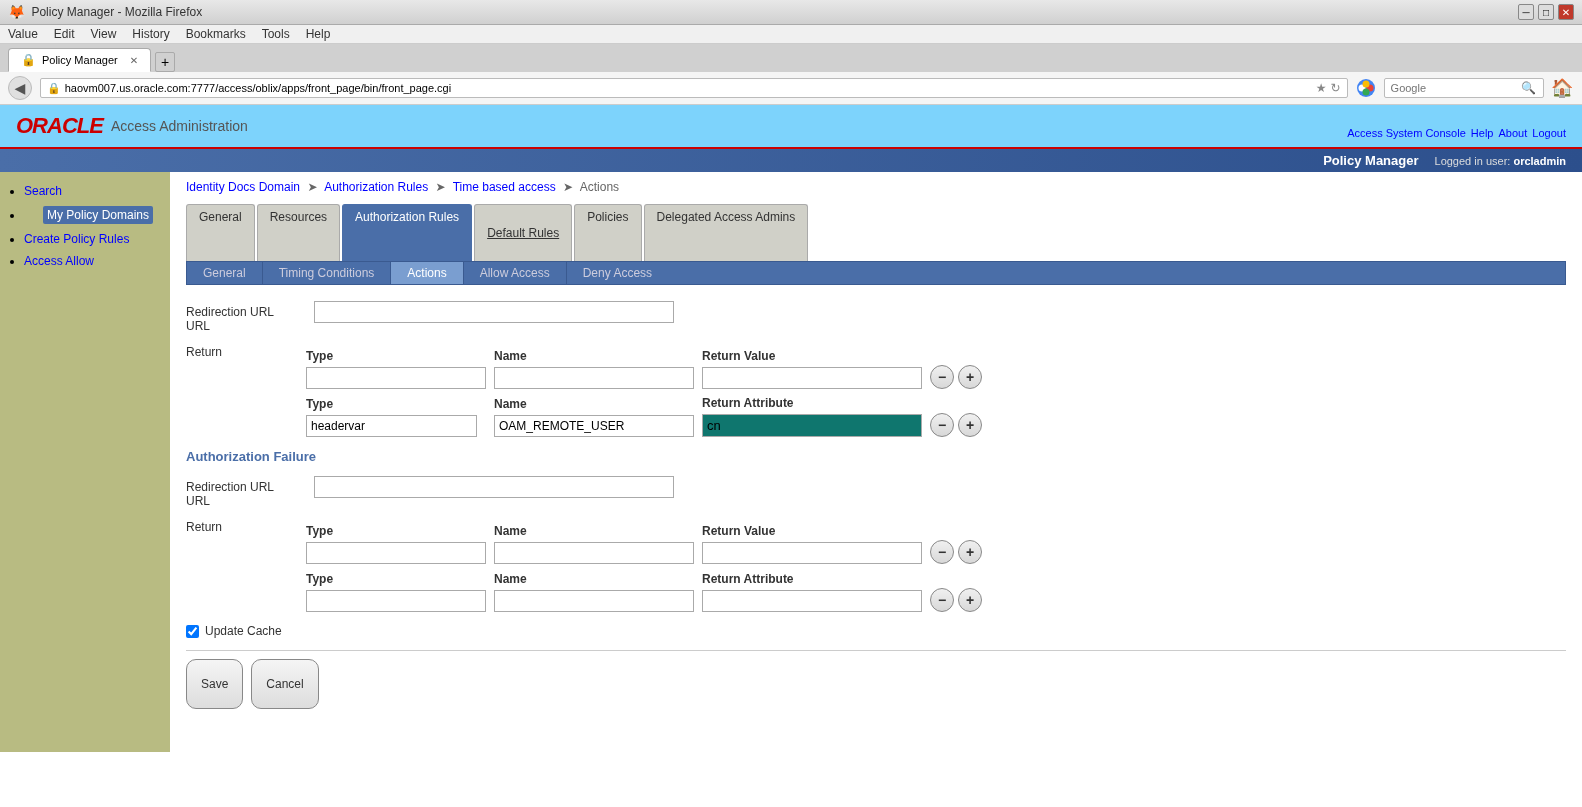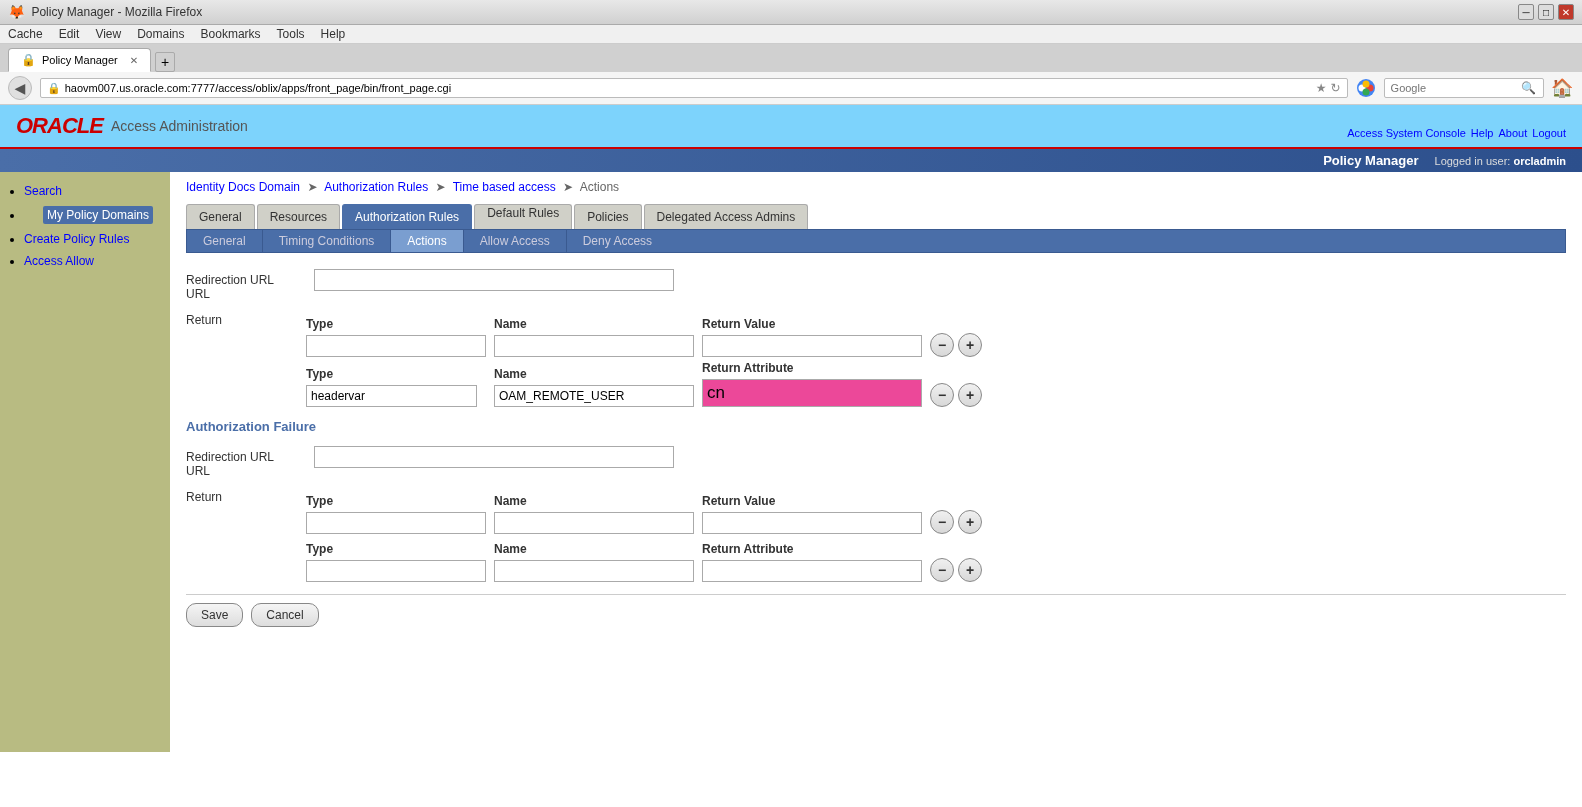--- a/index.html
+++ b/index.html
@@ -12,24 +12,24 @@
   <span style="margin-right:6px;font-size:14px;">🦊</span>
   <span style="flex:1;font-size:12px;color:#333;">Policy Manager - Mozilla Firefox</span>
   <div style="display:flex;gap:4px;">
     <div style="width:16px;height:16px;border-radius:2px;border:1px solid #888;background:#ddd;display:flex;align-items:center;justify-content:center;font-size:10px;cursor:pointer;">─</div>
     <div style="width:16px;height:16px;border-radius:2px;border:1px solid #888;background:#ddd;display:flex;align-items:center;justify-content:center;font-size:10px;cursor:pointer;">□</div>
     <div style="width:16px;height:16px;border-radius:2px;border:1px solid #888;background:#c0392b;color:white;display:flex;align-items:center;justify-content:center;font-size:10px;cursor:pointer;">✕</div>
   </div>
 </div>
 
 <div style="background:#f0f0f0;padding:2px 8px;display:flex;gap:16px;border-bottom:1px solid #ccc;font-size:12px;">
-  <span style="cursor:pointer;color:#333;">Cache</span>
+  <span style="cursor:pointer;color:#333;">Value</span>
   <span style="cursor:pointer;color:#333;">Edit</span>
   <span style="cursor:pointer;color:#333;">View</span>
-  <span style="cursor:pointer;color:#333;">Domains</span>
+  <span style="cursor:pointer;color:#333;">History</span>
   <span style="cursor:pointer;color:#333;">Bookmarks</span>
   <span style="cursor:pointer;color:#333;">Tools</span>
   <span style="cursor:pointer;color:#333;">Help</span>
 </div>
 
 <div style="background:#d0d0d0;padding:4px 8px 0;display:flex;gap:4px;align-items:flex-end;">
   <div style="background:#fff;border:1px solid #aaa;border-bottom:1px solid #fff;padding:4px 12px;border-radius:4px 4px 0 0;font-size:11px;cursor:pointer;display:flex;align-items:center;gap:6px;">
     <span style="font-size:12px;">🔒</span>
     <span>Policy Manager</span>
     <span style="margin-left:6px;font-size:10px;color:#666;">✕</span>
@@ -114,21 +114,21 @@
       <span style="margin:0 4px;color:#666;">➤</span>
       <a style="color:#00f;text-decoration:none;cursor:pointer;">Time based access</a>
       <span style="margin:0 4px;color:#666;">➤</span>
       <span style="color:#666;">Actions</span>
     </div>
 
     <div style="display:flex;gap:2px;margin-bottom:0;">
       <div style="padding:5px 12px;border:1px solid #aaa;border-bottom:none;border-radius:3px 3px 0 0;cursor:pointer;font-size:12px;background:#d0d0c8;color:#333;">General</div>
       <div style="padding:5px 12px;border:1px solid #aaa;border-bottom:none;border-radius:3px 3px 0 0;cursor:pointer;font-size:12px;background:#d0d0c8;color:#333;">Resources</div>
       <div style="padding:5px 12px;border:1px solid #4a6ea8;border-bottom:none;border-radius:3px 3px 0 0;cursor:pointer;font-size:12px;background:#4a6ea8;color:#fff;">Authorization Rules</div>
-      <div style="padding:1px 12px;border:1px solid #aaa;border-bottom:none;border-radius:3px 3px 0 0;cursor:pointer;font-size:12px;background:#d0d0c8;color:#333;">Default Rules</div>
+      <div style="padding:21px 12px;border:1px solid #aaa;border-bottom:none;border-radius:3px 3px 0 0;cursor:pointer;font-size:12px;background:#d0d0c8;color:#333;text-decoration:underline;">Default Rules</div>
       <div style="padding:5px 12px;border:1px solid #aaa;border-bottom:none;border-radius:3px 3px 0 0;cursor:pointer;font-size:12px;background:#d0d0c8;color:#333;">Policies</div>
       <div style="padding:5px 12px;border:1px solid #aaa;border-bottom:none;border-radius:3px 3px 0 0;cursor:pointer;font-size:12px;background:#d0d0c8;color:#333;">Delegated Access Admins</div>
     </div>
 
     <div style="display:flex;gap:0;background:#4a6ea8;border:1px solid #3a5a90;margin-bottom:16px;">
       <div style="padding:4px 16px;cursor:pointer;font-size:12px;color:#ccd;border-right:1px solid #3a5a90;">General</div>
       <div style="padding:4px 16px;cursor:pointer;font-size:12px;color:#ccd;border-right:1px solid #3a5a90;">Timing Conditions</div>
       <div style="padding:4px 16px;cursor:pointer;font-size:12px;color:#fff;background:#7a9ed0;border-right:1px solid #3a5a90;">Actions</div>
       <div style="padding:4px 16px;cursor:pointer;font-size:12px;color:#ccd;border-right:1px solid #3a5a90;">Allow Access</div>
       <div style="padding:4px 16px;cursor:pointer;font-size:12px;color:#ccd;">Deny Access</div>
@@ -171,21 +171,21 @@
         <div style="width:180px;">
           <div style="font-size:12px;font-weight:bold;color:#333;margin-bottom:4px;">Type</div>
           <input type="text" value="headervar" style="border: 1px solid rgb(170, 170, 170); padding: 3px 4px; font-size: 12px; background: rgb(255, 255, 255); width: 171px;">
         </div>
         <div style="width:200px;">
           <div style="font-size:12px;font-weight:bold;color:#333;margin-bottom:4px;">Name</div>
           <input type="text" style="border: 1px solid rgb(170, 170, 170); padding: 3px 4px; font-size: 12px; background: rgb(255, 255, 255); width: 200px;" value="OAM_REMOTE_USER">
         </div>
         <div style="width:220px;">
           <div style="font-size:12px;font-weight:bold;color:#333;margin-bottom:4px;">Return Attribute</div>
-          <input type="text" style="border: 1px solid rgb(170, 170, 170); padding: 3px 4px; font-size: 17px; background: #ec4899; width: 220px;" value="cn">
+          <input type="text" style="border: 1px solid rgb(170, 170, 170); padding: 3px 4px; font-size: 13px; background: #0f766e; width: 220px;" value="cn">
         </div>
         <div style="display:flex;gap:4px;align-items:center;margin-top:20px;">
           <div style="width:24px;height:24px;border-radius:50%;border:1px solid #888;background:linear-gradient(to bottom,#f0f0f0,#d8d8d8);display:flex;align-items:center;justify-content:center;cursor:pointer;font-size:14px;font-weight:bold;color:#333;">−</div>
           <div style="width:24px;height:24px;border-radius:50%;border:1px solid #888;background:linear-gradient(to bottom,#f0f0f0,#d8d8d8);display:flex;align-items:center;justify-content:center;cursor:pointer;font-size:14px;font-weight:bold;color:#333;">+</div>
         </div>
       </div>
     </div>
 
     <div style="color:#4a6ea8;font-size:13px;font-weight:bold;margin-bottom:12px;">Authorization Failure</div>
 
@@ -234,22 +234,26 @@
           <div style="font-size:12px;font-weight:bold;color:#333;margin-bottom:4px;">Return Attribute</div>
           <input type="text" style="border: 1px solid rgb(170, 170, 170); padding: 3px 4px; font-size: 12px; background: rgb(255, 255, 255); width: 220px;">
         </div>
         <div style="display:flex;gap:4px;align-items:center;margin-top:20px;">
           <div style="width:24px;height:24px;border-radius:50%;border:1px solid #888;background:linear-gradient(to bottom,#f0f0f0,#d8d8d8);display:flex;align-items:center;justify-content:center;cursor:pointer;font-size:14px;font-weight:bold;color:#333;">−</div>
           <div style="width:24px;height:24px;border-radius:50%;border:1px solid #888;background:linear-gradient(to bottom,#f0f0f0,#d8d8d8);display:flex;align-items:center;justify-content:center;cursor:pointer;font-size:14px;font-weight:bold;color:#333;">+</div>
         </div>
       </div>
     </div>
 
+    <div style="display:flex;align-items:center;gap:6px;margin:12px 0;">
+      <input type="checkbox" checked="" id="update-cache-chk" style="">
+      <label for="update-cache-chk" style="font-size:12px;color:#333;cursor:pointer;">Update Cache</label>
+    </div>
 
     <hr style="border:none;border-top:1px solid #ccc;margin:8px 0;">
 
     <div style="display:flex;gap:8px;margin-top:8px;">
-      <button style="padding:4px 14px;border:1px solid #888;border-radius:10px;background:linear-gradient(to bottom,#f5f5f5,#ddd);font-size:12px;cursor:pointer;color:#333;">Save</button>
+      <button style="padding:17px 14px;border:1px solid #888;border-radius:10px;background:linear-gradient(to bottom,#f5f5f5,#ddd);font-size:12px;cursor:pointer;color:#333;">Save</button>
       <button style="padding:4px 14px;border:1px solid #888;border-radius:10px;background:linear-gradient(to bottom,#f5f5f5,#ddd);font-size:12px;cursor:pointer;color:#333;">Cancel</button>
     </div>
 
   </div>
 </div>
 
 </body></html>

